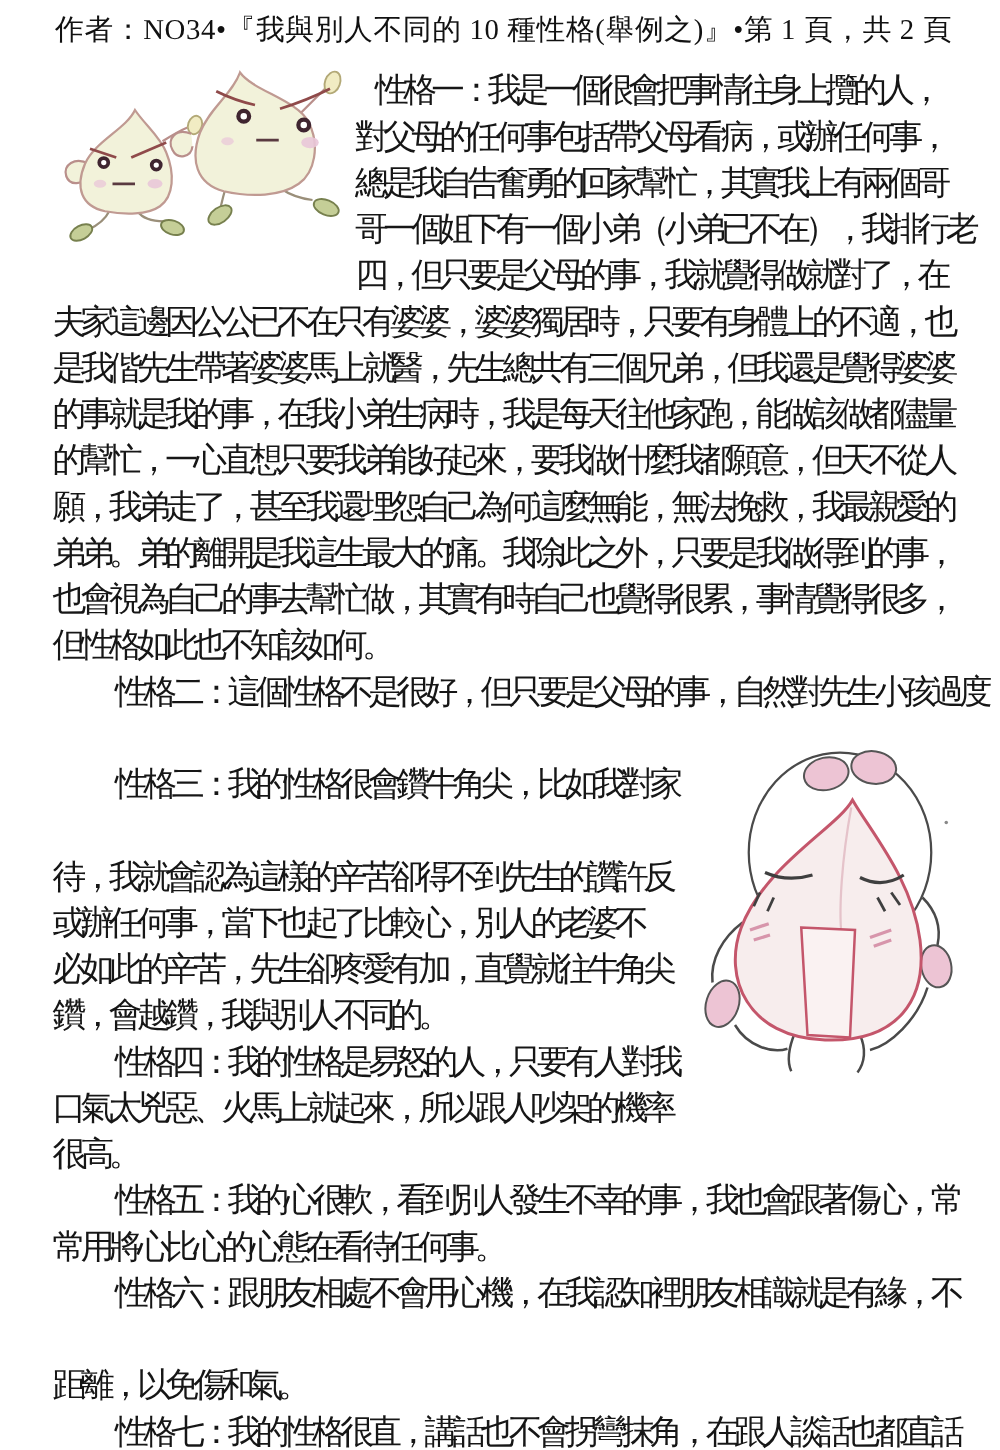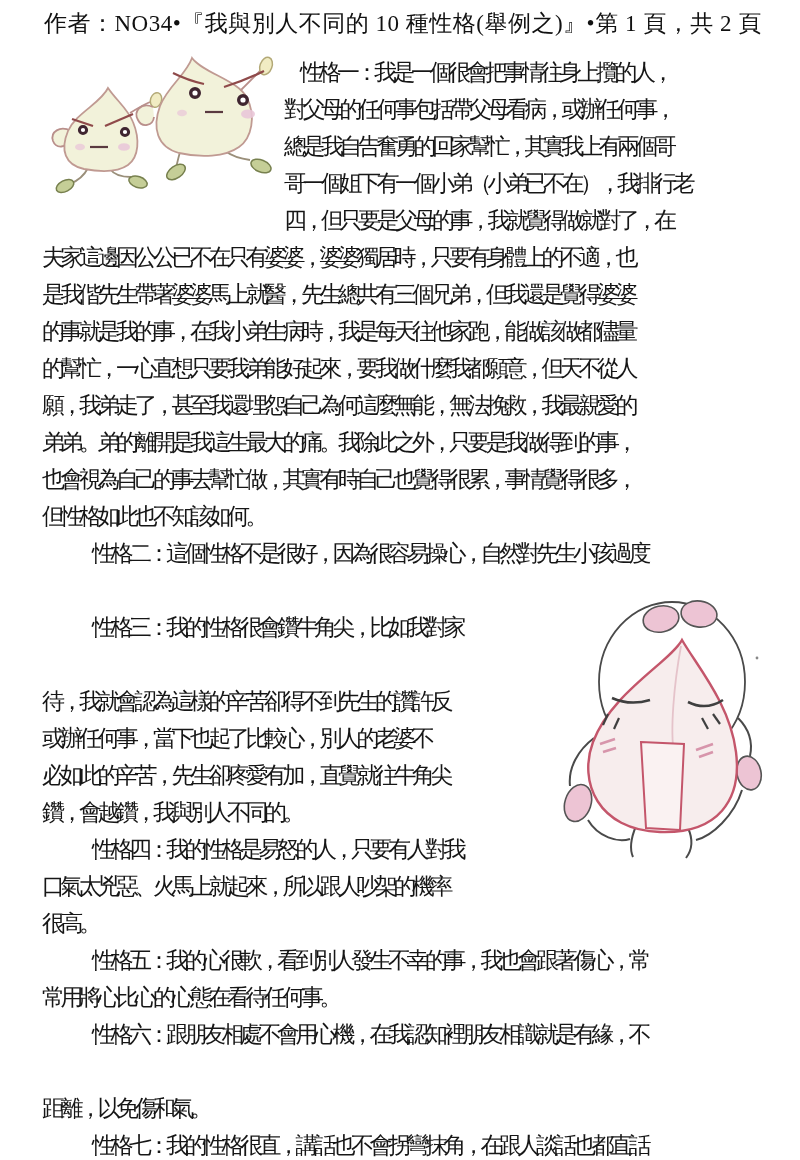--- a/index.html
+++ b/index.html
@@ -1,21 +1,21 @@
 <!DOCTYPE html>
 <html><head>
 <meta charset="utf-8">
 <style>
   html,body{margin:0;padding:0;background:#fff;}
   .page{position:relative;width:800px;height:1160px;background:#ffffff;overflow:hidden;
-        font-family:"Liberation Sans","DejaVu Sans",sans-serif;}
+        font-family:"Liberation Sans","DejaVu Sans",sans-serif;border-radius:26px;}
   .hdr{position:absolute;top:8px;left:44px;width:720px;
        font-family:"Liberation Serif","DejaVu Serif",serif;
        font-size:23px;color:#111;letter-spacing:0.5px;white-space:pre;}
-  .ln{position:absolute;font-size:23px;line-height:31px;letter-spacing:-4.5px;
+  .ln{position:absolute;font-size:27px;line-height:31px;letter-spacing:-4.5px;
       color:#161616;white-space:pre;}
   .illus{position:absolute;}
 </style>
 </head>
 <body>
 
 <div class="page">
 
   <div class="hdr">作者：NO34•『我與別人不同的 10 種性格(舉例之)』•第 1 頁，共 2 頁</div>
 
@@ -116,21 +116,21 @@
   <div class="ln" style="top:168px;left:284px">哥一個姐下有一個小弟（小弟已不在），我排行老</div>
   <div class="ln" style="top:205px;left:284px">四，但只要是父母的事，我就覺得做就對了，在</div>
   <div class="ln" style="top:242px;left:42px">夫家這邊因公公已不在只有婆婆，婆婆獨居時，只要有身體上的不適，也</div>
   <div class="ln" style="top:279px;left:42px">是我偕先生帶著婆婆馬上就醫，先生總共有三個兄弟，但我還是覺得婆婆</div>
   <div class="ln" style="top:316px;left:42px">的事就是我的事，在我小弟生病時，我是每天往他家跑，能做該做都儘量</div>
   <div class="ln" style="top:353px;left:42px">的幫忙，一心直想只要我弟能好起來，要我做什麼我都願意，但天不從人</div>
   <div class="ln" style="top:390px;left:42px">願，我弟走了，甚至我還埋怨自己為何這麼無能，無法挽救，我最親愛的</div>
   <div class="ln" style="top:427px;left:42px">弟弟。弟的離開是我這生最大的痛。我除此之外，只要是我做得到的事，</div>
   <div class="ln" style="top:464px;left:42px">也會視為自己的事去幫忙做，其實有時自己也覺得很累，事情覺得很多，</div>
   <div class="ln" style="top:501px;left:42px">但性格如此也不知該如何。</div>
-  <div class="ln" style="top:538px;left:92px">性格二：這個性格不是很好，因為很容易操心，自然對先生小孩過度</div>
+  <div class="ln" style="top:538px;left:92px">性格二：這個性格不是很好，但只要是父母的事，自然對先生小孩過度</div>
   <div class="ln" style="top:612px;left:92px">性格三：我的性格很會鑽牛角尖，比如我對家</div>
   <div class="ln" style="top:686px;left:42px">待，我就會認為這樣的辛苦卻得不到先生的讚許反</div>
   <div class="ln" style="top:723px;left:42px">或辦任何事，當下也起了比較心，別人的老婆不</div>
   <div class="ln" style="top:760px;left:42px">必如此的辛苦，先生卻疼愛有加，直覺就往牛角尖</div>
   <div class="ln" style="top:797px;left:42px">鑽，會越鑽，我與別人不同的。</div>
   <div class="ln" style="top:834px;left:92px">性格四：我的性格是易怒的人，只要有人對我</div>
   <div class="ln" style="top:871px;left:42px">口氣太兇惡、火馬上就起來，所以跟人吵架的機率</div>
   <div class="ln" style="top:908px;left:42px">很高。</div>
   <div class="ln" style="top:945px;left:92px">性格五：我的心很軟，看到別人發生不幸的事，我也會跟著傷心，常</div>
   <div class="ln" style="top:982px;left:42px">常用將心比心的心態在看待任何事。</div>

